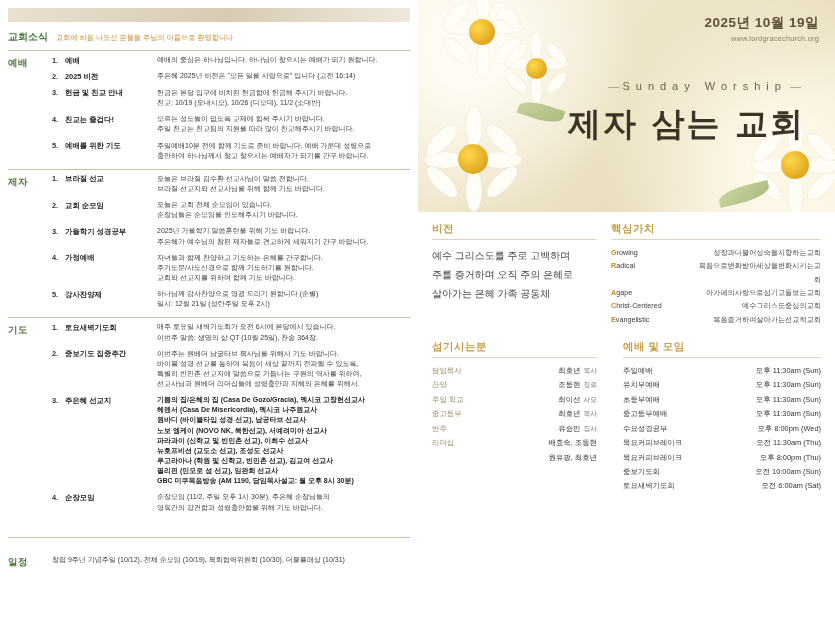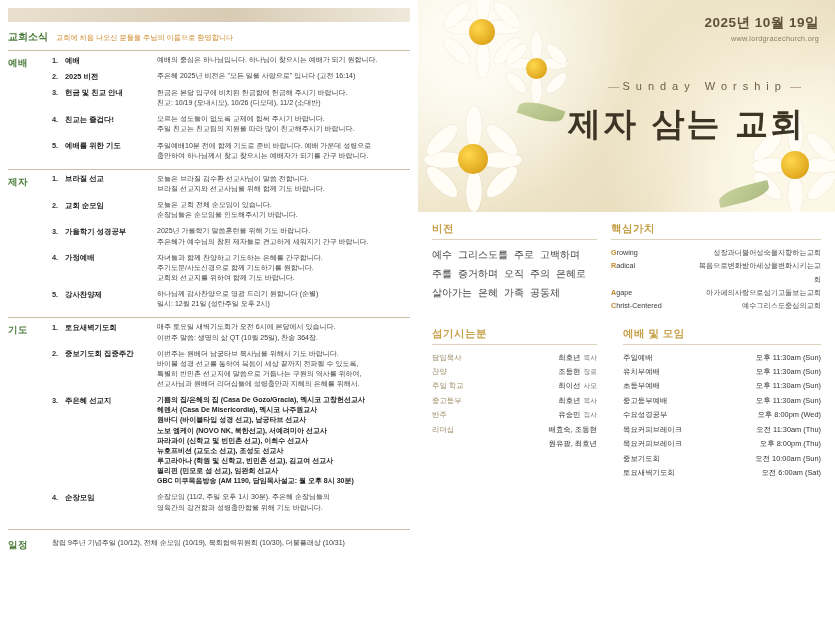--- a/index.html
+++ b/index.html
@@ -52,21 +52,21 @@
     flex: 1 1 auto;
     font-size: 7px; color: #3a3a3a; line-height: 1.45;
     white-space: pre-line;
   }
   .item-desc.bold { font-weight: bold; color: #262626; }
   .topnote { display:flex; align-items:baseline; gap:8px; padding: 2px 0 6px 0; }
   .topnote .t { color:#4a7a3a; font-weight:bold; font-size:10px; }
   .topnote .n { color:#d08a2a; font-size:7.2px; }
   .footer-row {
     display:flex; align-items:flex-start;
-    border-top: 1px solid #c9bfa8; padding-top: 8px; margin-top: 8px;
+    border-top: 1px solid #c9bfa8; padding-top: 17px; margin-top: 16px;
   }
   .footer-row .sec-title { padding-top: 1px; }
   .footer-row .txt { font-size: 7px; color:#3a3a3a; }
 
   
   .right { position: absolute; left: 418px; top: 0; width: 417px; height: 500px; background:#fff; }
 
   .hero {
     position: relative; width: 417px; height: 212px; overflow: hidden;
     background:
@@ -212,21 +212,21 @@
       <div class="sec-title">기도</div>
       <div class="sec-body">
         <div class="item">
           <div class="item-num">1.</div>
           <div class="item-label">토요새벽기도회</div>
           <div class="item-desc">매주 토요일 새벽기도회가 오전 6시에 본당에서 있습니다.
 이번주 말씀: 생명의 삶 QT (10월 25일), 찬송 364장.</div>
         </div>
         <div class="item">
           <div class="item-num">2.</div>
-          <div class="item-label">중보기도회 집중주간</div>
+          <div class="item-label">중보기도 집중주간</div>
           <div class="item-desc">이번주는 원베더 남궁타브 목사님을 위해서 기도 바랍니다.
 바이블 성경 선교를 통하여 복음이 세상 끝까지 전파될 수 있도록,
 특별히 빈민촌 선교지에 말씀으로 거듭나는 구원의 역사를 위하여,
 선교사님과 원베더 리더십들에 성령충만과 지혜의 은혜를 위해서.</div>
         </div>
         <div class="item">
           <div class="item-num">3.</div>
           <div class="item-label">주은혜 선교지</div>
           <div class="item-desc bold">기쁨의 집/은혜의 집 (Casa De Gozo/Gracia), 멕시코 고창헌선교사
 헤렌서 (Casa De Misericordia), 멕시코 나주원교사
@@ -315,21 +315,21 @@
       <div class="hero-date">2025년 10월 19일</div>
       <div class="hero-url">www.lordgracechurch.org</div>
       <div class="hero-sub">
         <span class="dash">— </span><span>Sunday Worship</span><span class="dash"> —</span>
       </div>
       <div class="hero-title">제자 삼는 교회</div>
     </div>
 
     <div class="rbody">
       <div class="rcols">
-        <div class="rcol" style="flex:0 0 165px;font-family:Liberation Mono, monospace;">
+        <div class="rcol" style="flex:0 0 165px;">
           <div class="rhead">비전</div>
           <div class="vision-text" style="white-space:pre-line;">예수 그리스도를 주로 고백하며
 주를 증거하며 오직 주의 은혜로
 살아가는 은혜 가족 공동체</div>
         </div>
         <div class="rcol">
           <div class="rhead">핵심가치</div>
           <div class="core-row">
             <div class="k"><b>G</b><span>rowing</span></div>
             <div class="v">성장과더불어성숙을지향하는교회</div>
@@ -339,20 +339,24 @@
             <div class="v">복음으로변화받아세상을변화시키는교회</div>
           </div>
           <div class="core-row">
             <div class="k"><b>A</b><span>gape</span></div>
             <div class="v">아가페의사랑으로섬기고돌보는교회</div>
           </div>
           <div class="core-row">
             <div class="k"><b>C</b><span>hrist-Centered</span></div>
             <div class="v">예수그리스도중심의교회</div>
           </div>
+          <div class="core-row">
+            <div class="k"><b>E</b><span>vangelistic</span></div>
+            <div class="v">복음증거하며살아가는선교적교회</div>
+          </div>
         </div>
       </div>
 
       <div class="rcols2">
         <div class="rcol" style="flex:0 0 165px;">
           <div class="rhead">섬기시는분</div>
           <div class="serve-row">
             <div class="role">담임목사</div>
             <div class="nm"><span>최호년</span><span class="t">목사</span></div>
           </div>

